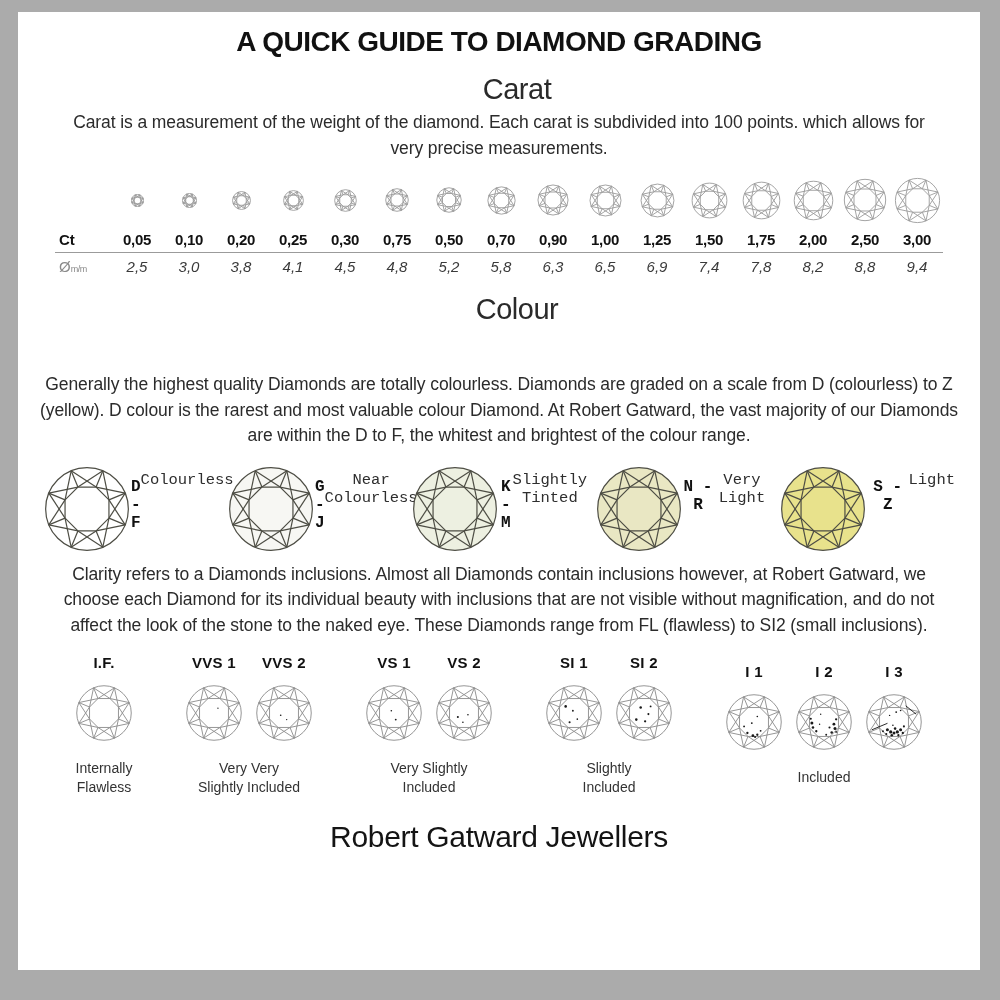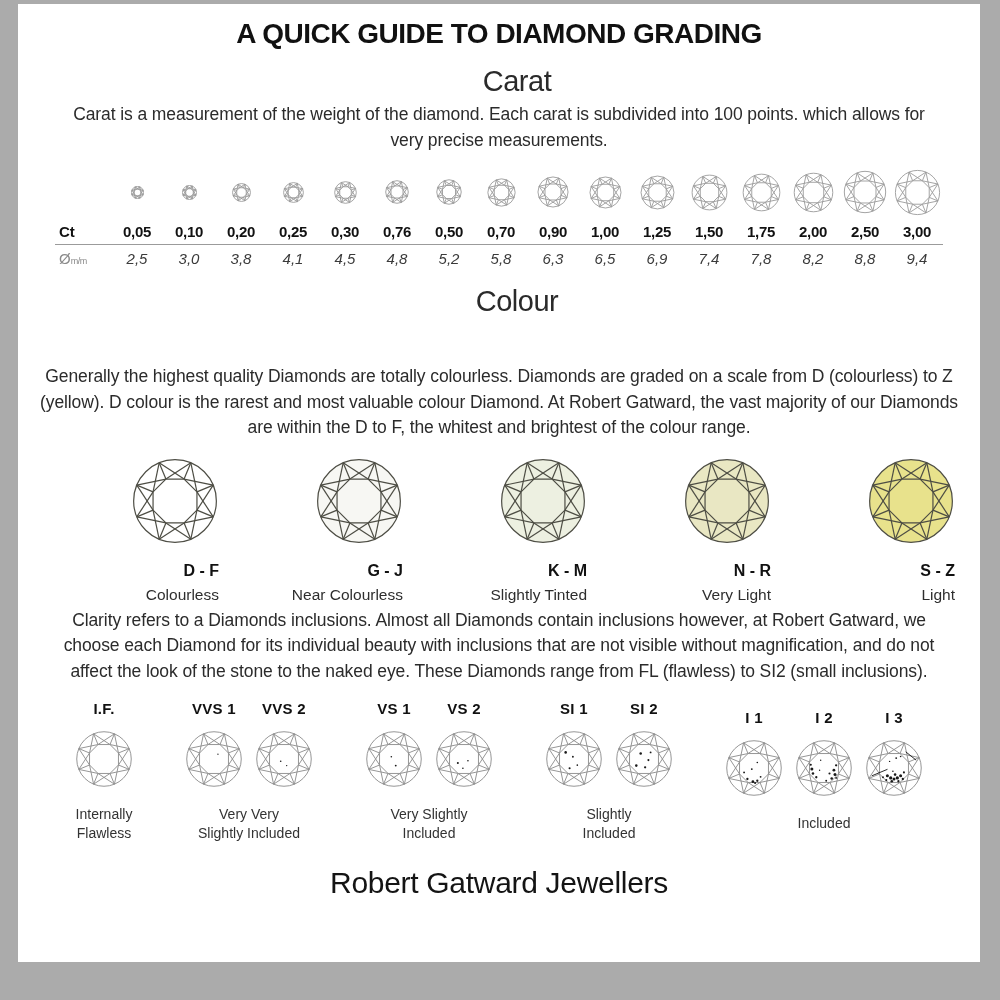--- a/index.html
+++ b/index.html
@@ -3,21 +3,21 @@
 <meta charset="utf-8">
 <style>
   html,body{margin:0;padding:0;}
   body{
     width:1000px;height:1000px;position:relative;
     background:#ababab;
     font-family:"Liberation Sans", sans-serif;
     color:#262626;
   }
   .page{
-    position:absolute;left:18px;top:4px;width:962px;height:958px;
+    position:absolute;left:18px;top:12px;width:962px;height:958px;
     background:#ffffff;text-align:center;overflow:hidden;
   }
   .title{
     margin:14px 0 0;font-size:28px;font-weight:700;letter-spacing:-0.5px;color:#111;
   }
   .section-heading{
     margin:15px 16px 4px;font-size:29px;font-weight:400;letter-spacing:-0.5px;color:#2a2a2a;padding-left:36px;
   }
   .para{
     margin:4px auto 0;font-size:17.5px;line-height:1.46;color:#2b2b2b;letter-spacing:-0.1px;
@@ -37,21 +37,21 @@
   .row-label{font-size:15px;text-align:left;padding-left:4px;}
   .row-label.ct{font-weight:700;color:#111;}
   .row-label.mm{color:#8a8a8a;}
   .row-label .unit{font-size:9px;letter-spacing:-0.5px;}
   .carat-divider{grid-column:1 / -1;border-top:1px solid #9b9b9b;height:0;margin:1px 0 2px;}
 
   
   .colour-row{
     display:flex;justify-content:center;gap:8px;margin-top:16px;
   }
-  .colour-card{width:176px;display:flex;flex-direction:column;align-items:flex-end;}
+  .colour-card{width:176px;display:flex;align-items:flex-start;font-family:Liberation Mono, monospace;}
   .grade-range{margin-top:13px;font-size:16px;font-weight:700;color:#111;}
   .grade-label{margin-top:6px;font-size:15.5px;color:#2e2e2e;}
 
   
   .clarity-row{
     display:flex;justify-content:center;align-items:center;gap:52px;margin-top:16px;
   }
   .clarity-group{display:flex;flex-direction:column;align-items:center;}
   .stones{display:flex;gap:12px;}
   .stone{display:flex;flex-direction:column;align-items:center;}
@@ -553,21 +553,21 @@
             <line x1="74.94" y1="60.33" x2="93.42" y2="32.01" stroke="#9a9a9a" stroke-width="1.91"></line>
             <line x1="74.94" y1="60.33" x2="67.99" y2="93.42" stroke="#9a9a9a" stroke-width="1.91"></line>
           </svg>
         </div>
         <div class="row-label ct">Ct</div>
         <div class="ct-cell">0,05</div>
         <div class="ct-cell">0,10</div>
         <div class="ct-cell">0,20</div>
         <div class="ct-cell">0,25</div>
         <div class="ct-cell">0,30</div>
-        <div class="ct-cell">0,76</div>
+        <div class="ct-cell">0,75</div>
         <div class="ct-cell">0,50</div>
         <div class="ct-cell">0,70</div>
         <div class="ct-cell">0,90</div>
         <div class="ct-cell">1,00</div>
         <div class="ct-cell">1,25</div>
         <div class="ct-cell">1,50</div>
         <div class="ct-cell">1,75</div>
         <div class="ct-cell">2,00</div>
         <div class="ct-cell">2,50</div>
         <div class="ct-cell">3,00</div>

